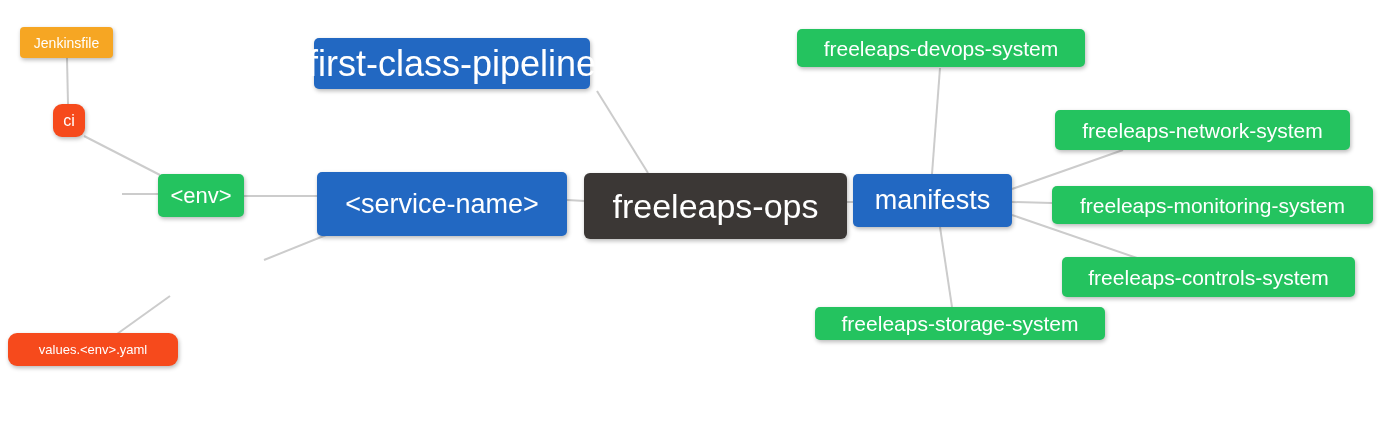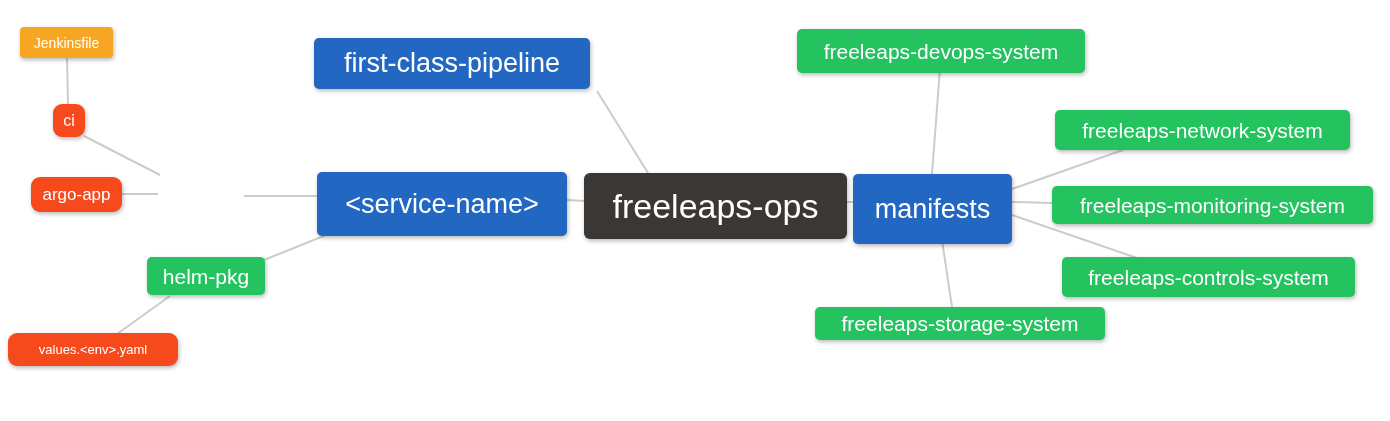--- a/index.html
+++ b/index.html
@@ -46,38 +46,37 @@
     <line x1="846" y1="202" x2="853" y2="202"></line>
     <line x1="932" y1="174" x2="940" y2="68"></line>
     <line x1="1012" y1="189" x2="1123" y2="150"></line>
     <line x1="1012" y1="202" x2="1052" y2="203"></line>
     <line x1="1012" y1="215" x2="1137" y2="258"></line>
     <line x1="940" y1="227" x2="952" y2="307"></line>
   </svg>
 
   <div class="node c-dark" style="left:584px;top:173px;width:263px;height:66px;font-size:34px;border-radius:6px">freeleaps-ops</div>
 
-  <div class="node c-blue" style="left:314px;top:38px;width:276px;height:51px;font-size:27px">first-class-pipeline</div>
+  <div class="node c-blue" style="left:314px;top:38px;width:276px;height:51px;font-size:36px">first-class-pipeline</div>
 
   <div class="node c-blue" style="left:317px;top:172px;width:250px;height:64px;font-size:27px">&lt;service-name&gt;</div>
 
-  <div class="node c-blue" style="left:853px;top:174px;width:159px;height:70px;font-size:27px">manifests</div>
+  <div class="node c-blue" style="left:853px;top:174px;width:159px;height:53px;font-size:27px">manifests</div>
 
+  <div class="node c-green" style="left:158px;top:174px;width:86px;height:43px;font-size:22px">&lt;env&gt;</div>
 
-  <div class="node c-green" style="left:147px;top:257px;width:118px;height:38px;font-size:21px">helm-pkg</div>
 
   <div class="node c-red" style="left:53px;top:104px;width:32px;height:33px;font-size:16px">ci</div>
 
-  <div class="node c-red" style="left:31px;top:177px;width:91px;height:35px;font-size:17px">argo-app</div>
 
   <div class="node c-orange" style="left:20px;top:27px;width:93px;height:31px;font-size:14px;border-radius:4px">Jenkinsfile</div>
 
   <div class="node c-red" style="left:8px;top:333px;width:170px;height:33px;font-size:13px">values.&lt;env&gt;.yaml</div>
 
-  <div class="node c-green" style="left:797px;top:29px;width:288px;height:44px;font-size:21px">freeleaps-devops-system</div>
+  <div class="node c-green" style="left:797px;top:29px;width:288px;height:38px;font-size:21px">freeleaps-devops-system</div>
 
   <div class="node c-green" style="left:1055px;top:110px;width:295px;height:40px;font-size:21px">freeleaps-network-system</div>
 
   <div class="node c-green" style="left:1062px;top:257px;width:293px;height:40px;font-size:21px">freeleaps-controls-system</div>
 
   <div class="node c-green" style="left:1052px;top:186px;width:321px;height:38px;font-size:21px">freeleaps-monitoring-system</div>
 
   <div class="node c-green" style="left:815px;top:307px;width:290px;height:33px;font-size:21px">freeleaps-storage-system</div>
 
 </div>

